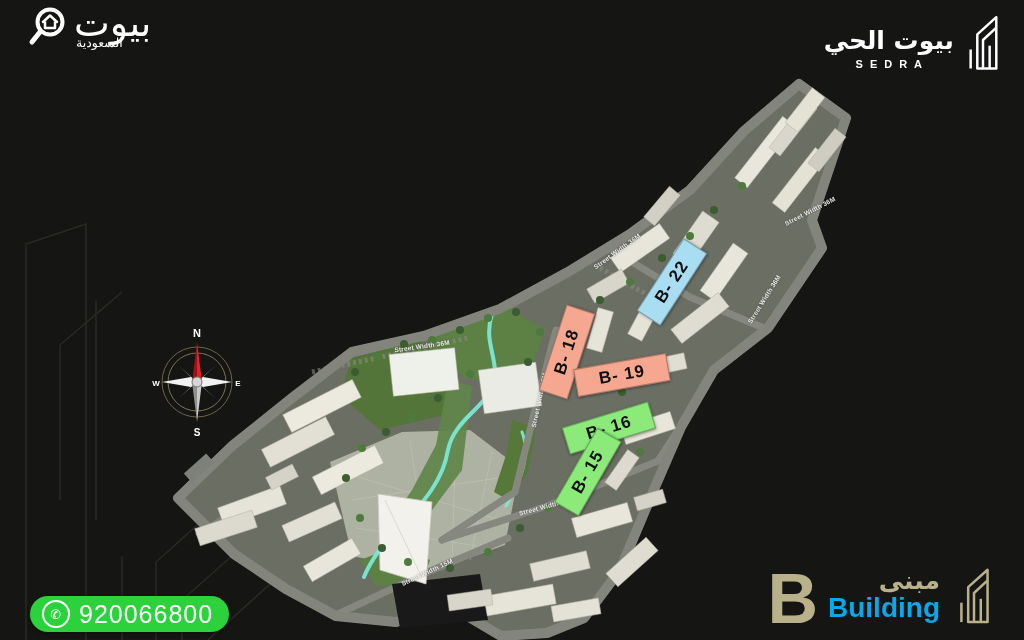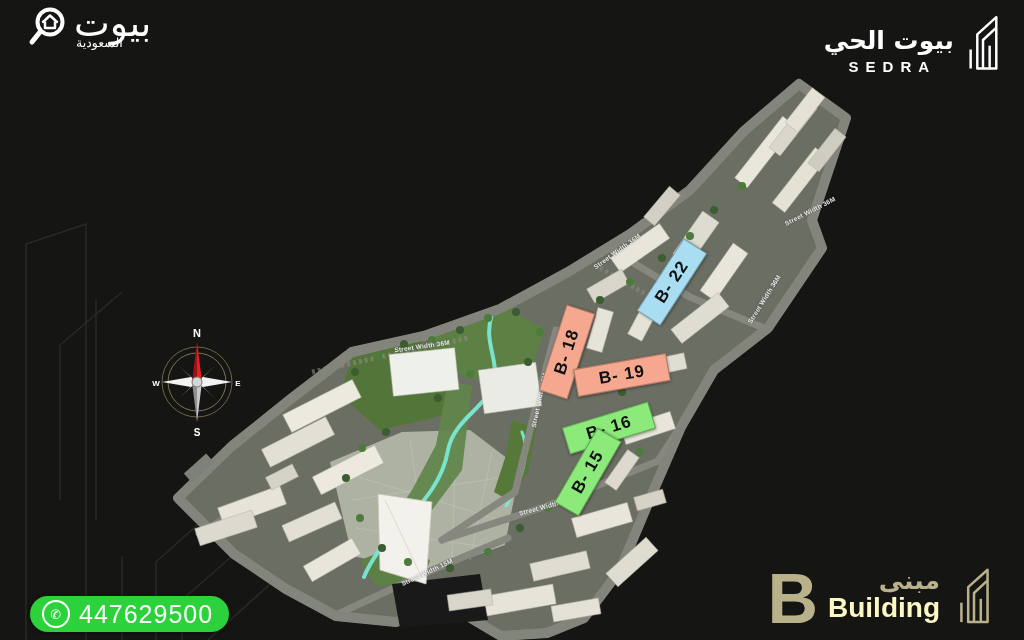--- a/index.html
+++ b/index.html
@@ -13,21 +13,21 @@
   #brand-left .txtcol{display:flex;flex-direction:column;}
   #brand-left .name{font-family:"DejaVu Sans",sans-serif;font-size:38px;font-weight:normal;
                     line-height:1.05;direction:rtl;}
   #brand-left .sub{font-family:Liberation Sans, sans-serif;font-size:12.5px;margin-top:-9px;
                    padding-left:2px;direction:rtl;text-align:left;}
 
   
   #brand-right{right:22px;top:8px;display:flex;align-items:flex-start;gap:10px;color:#fff;}
   #brand-right .txtcol{display:flex;flex-direction:column;margin-top:18px;}
   #brand-right .name{font-family:"DejaVu Sans",sans-serif;font-size:25px;font-weight:bold;direction:rtl;}
-  #brand-right .proj{font-size:15px;font-weight:600;letter-spacing:7px;text-align:center;
+  #brand-right .proj{font-size:11px;font-weight:600;letter-spacing:7px;text-align:center;
                      margin-top:3px;padding-left:7px;}
 
   
   #compass{left:150px;top:326px;}
   #compass text{font-family:"Liberation Sans",sans-serif;fill:#fff;font-weight:bold;}
 
   
   .sl{position:absolute;font-size:6.5px;font-weight:bold;color:#f2f2f2;opacity:.95;
       white-space:nowrap;letter-spacing:.2px;text-shadow:0 0 2px rgba(0,0,0,.6);}
   #sl-0{left:422px;top:346px;transform:translate(-50%,-50%) rotate(-8deg);}
@@ -55,21 +55,21 @@
   #phone-pill .ph-ic{width:24px;height:24px;border:2px solid #fff;border-radius:50%;
                      display:flex;align-items:center;justify-content:center;
                      font-family:"DejaVu Sans",sans-serif;font-size:13px;color:#fff;}
   #phone-pill .num{font-size:25px;color:#fdfdfd;font-weight:500;letter-spacing:1px;}
 
   
   #legend{right:28px;bottom:16px;display:flex;align-items:flex-end;gap:12px;}
   #legend .bigB{font-size:70px;font-weight:900;line-height:.72;letter-spacing:-2px;}
   #legend .col{display:flex;flex-direction:column;align-items:flex-end;margin-bottom:2px;}
   #legend .ar{font-family:"DejaVu Sans",sans-serif;font-size:25px;font-weight:bold;direction:rtl;line-height:1;}
-  #legend .en{font-size:28px;font-weight:bold;color:#fef9c3;line-height:1.05;}
+  #legend .en{font-size:28px;font-weight:bold;color:#0ea5e9;line-height:1.05;}
 </style>
 </head>
 <body>
 
 <div id="stage">
 
   <svg class="abs" style="left:0;top:0;" width="1024" height="640" viewBox="0 0 1024 640">
     <g fill="none" stroke="#2b2a23" stroke-width="1.4">
       <path d="M 26,640 L 26,244 L 86,224 L 86,640"></path>
       <path d="M 60,500 L 60,345 L 122,292"></path>
@@ -281,21 +281,21 @@
     <polygon points="47,96 52,56 47,56" fill="#c9c9c9"></polygon>
     <circle cx="47" cy="56" r="5" fill="#d6d6d6" stroke="#7a7a7a" stroke-width="1"></circle>
     <text x="47" y="11" font-size="11" text-anchor="middle">N</text>
     <text x="6" y="60" font-size="8" text-anchor="middle">W</text>
     <text x="88" y="60" font-size="8" text-anchor="middle">E</text>
     <text x="47" y="110" font-size="10" text-anchor="middle">S</text>
   </svg>
 
   <div class="abs" id="phone-pill" style="background: rgb(43, 210, 59);">
     <span class="ph-ic">✆</span>
-    <span class="num">447629500</span>
+    <span class="num">920066800</span>
   </div>
 
   <div class="abs" id="legend">
     <span class="bigB" style="color: rgb(184, 177, 138);">B</span>
     <div class="col">
       <span class="ar" style="color: rgb(184, 177, 138);">مبنى</span>
       <span class="en">Building</span>
     </div>
     <svg width="44" height="62" viewBox="0 0 40 64" fill="none" stroke="#b8b18a" stroke-width="2.6" stroke-linejoin="round">
       <path d="M 14,62 L 14,26 L 34,8 L 34,62 Z"></path>

